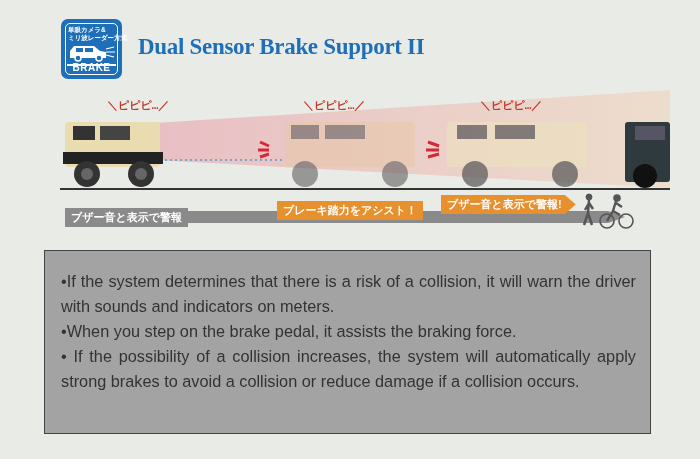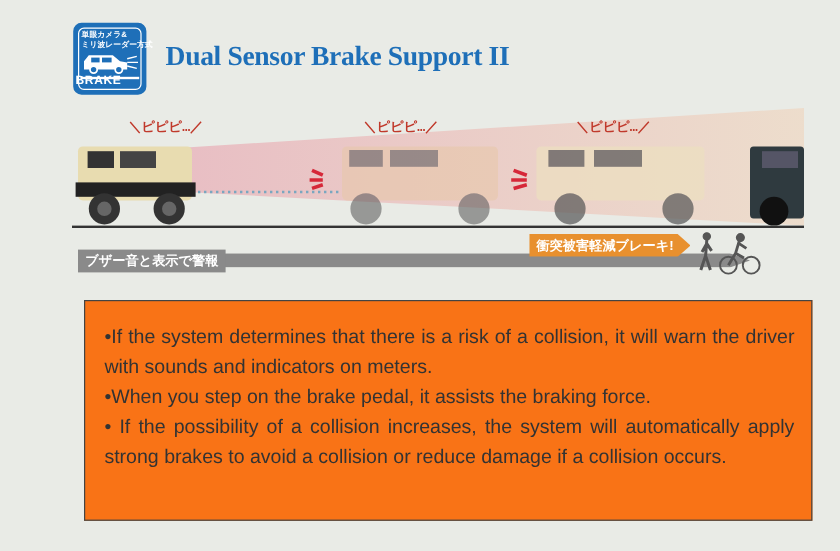--- a/index.html
+++ b/index.html
@@ -3,28 +3,28 @@
 <meta charset="utf-8">
 <style>
   html,body{margin:0;padding:0;}
   body{width:700px;height:459px;background:#e9ebe6;position:relative;overflow:hidden;font-family:"Liberation Sans",sans-serif;}
   .badge{position:absolute;left:61px;top:19px;width:61px;height:60px;background:#1e6fb8;border-radius:7px;color:#fff;box-sizing:border-box;border:2px solid #1e6fb8;}
   .badge .inner{position:absolute;left:2px;top:2px;right:2px;bottom:2px;border:1.5px solid #fff;border-radius:5px;}
   .badge .l1,.badge .l2{position:absolute;left:5px;font-size:6.5px;font-weight:bold;line-height:7px;white-space:nowrap;}
   .badge .l1{top:5px;}
   .badge .l2{top:13px;}
   .badge .car{position:absolute;left:5px;top:22px;width:50px;height:20px;}
-  .badge .brake{position:absolute;left:0;right:0;bottom:4px;text-align:left;font-size:10px;font-weight:bold;letter-spacing:.5px;}
+  .badge .brake{position:absolute;left:0;right:0;bottom:4px;text-align:center;font-size:10px;font-weight:bold;letter-spacing:.5px;}
   .badge .sep{position:absolute;left:4px;right:4px;top:43px;height:1.5px;background:#fff;}
   .title{position:absolute;left:138px;top:34px;font-size:23px;font-weight:bold;color:#1e6fb8;font-family:Liberation Serif, serif;letter-spacing:-.3px;}
   .scene{position:absolute;left:55px;top:90px;width:615px;height:150px;}
   .beep{position:absolute;font-size:11px;color:#c0392b;font-weight:bold;white-space:nowrap;font-family:Liberation Mono, monospace;}
   .ground{position:absolute;left:5px;top:98px;width:610px;height:2px;background:#333;}
   .lbl{position:absolute;color:#fff;font-size:11px;font-weight:bold;white-space:nowrap;padding:2px 6px;box-sizing:border-box;}
-  .textbox{position:absolute;left:70px;top:250px;width:607px;height:184px;border:1.5px solid #444;box-sizing:border-box;background:#f97316;}
+  .textbox{position:absolute;left:44px;top:250px;width:607px;height:184px;border:1.5px solid #444;box-sizing:border-box;background:#a3a3a3;}
   .textbox p{margin:0;position:absolute;left:16px;right:14px;font-size:16.3px;color:#333;line-height:25px;font-family:"Liberation Sans",sans-serif;}
 </style>
 </head>
 <body>
 
 <div class="badge">
   <div class="inner"></div>
   <span class="l1">単眼カメラ&amp;</span>
   <span class="l2">ミリ波レーダー方式</span>
   <svg class="car" viewBox="0 0 50 20">
@@ -89,21 +89,22 @@
     <path d="M205 52 L214 56 M203 60 L214 60 M205 67 L214 64" stroke="#d62839" stroke-width="3"></path>
     <path d="M373 52 L384 56 M371 60 L384 60 M373 67 L384 64" stroke="#d62839" stroke-width="3"></path>
   </svg>
   <span class="beep" style="left:52px;top:8px">＼ピピピ…／</span>
   <span class="beep" style="left:248px;top:8px">＼ピピピ…／</span>
   <span class="beep" style="left:425px;top:8px">＼ピピピ…／</span>
   <div class="ground"></div>
 
   <div style="position:absolute;left:10px;top:121px;width:560px;height:12px;background:#8a8a8a;clip-path:polygon(0 0,97% 0,100% 50%,97% 100%,0 100%)"></div>
   <span class="lbl" style="left:10px;top:118px;background:#8a8a8a;">ブザー音と表示で警報</span>
-  <span class="lbl" style="left:386px;top:105px;background:#e8902e;padding-right:14px;clip-path:polygon(0 0,92% 0,100% 50%,92% 100%,0 100%)">衝突被害軽減ブレーキ!</span>
+  <span class="lbl" style="left:222px;top:111px;background:#e8902e;">ブレーキ踏力をアシスト！</span>
+  <span class="lbl" style="left:386px;top:105px;background:#e8902e;padding-right:14px;clip-path:polygon(0 0,92% 0,100% 50%,92% 100%,0 100%)">ブザー音と表示で警報!</span>
 
   <svg style="position:absolute;left:525px;top:103px" width="60" height="38">
     <g fill="#555" stroke="#555">
       <circle cx="9" cy="4" r="3"></circle>
       <path d="M9 7 L8 20 L4 32 M8 20 L12 32 M9 10 L5 17 M9 10 L13 16" stroke-width="2.5" fill="none"></path>
     </g>
     <g stroke="#555" fill="none" stroke-width="1.6">
       <circle cx="27" cy="28" r="7"></circle>
       <circle cx="46" cy="28" r="7"></circle>
       <circle cx="37" cy="5" r="3" fill="#555"></circle>

